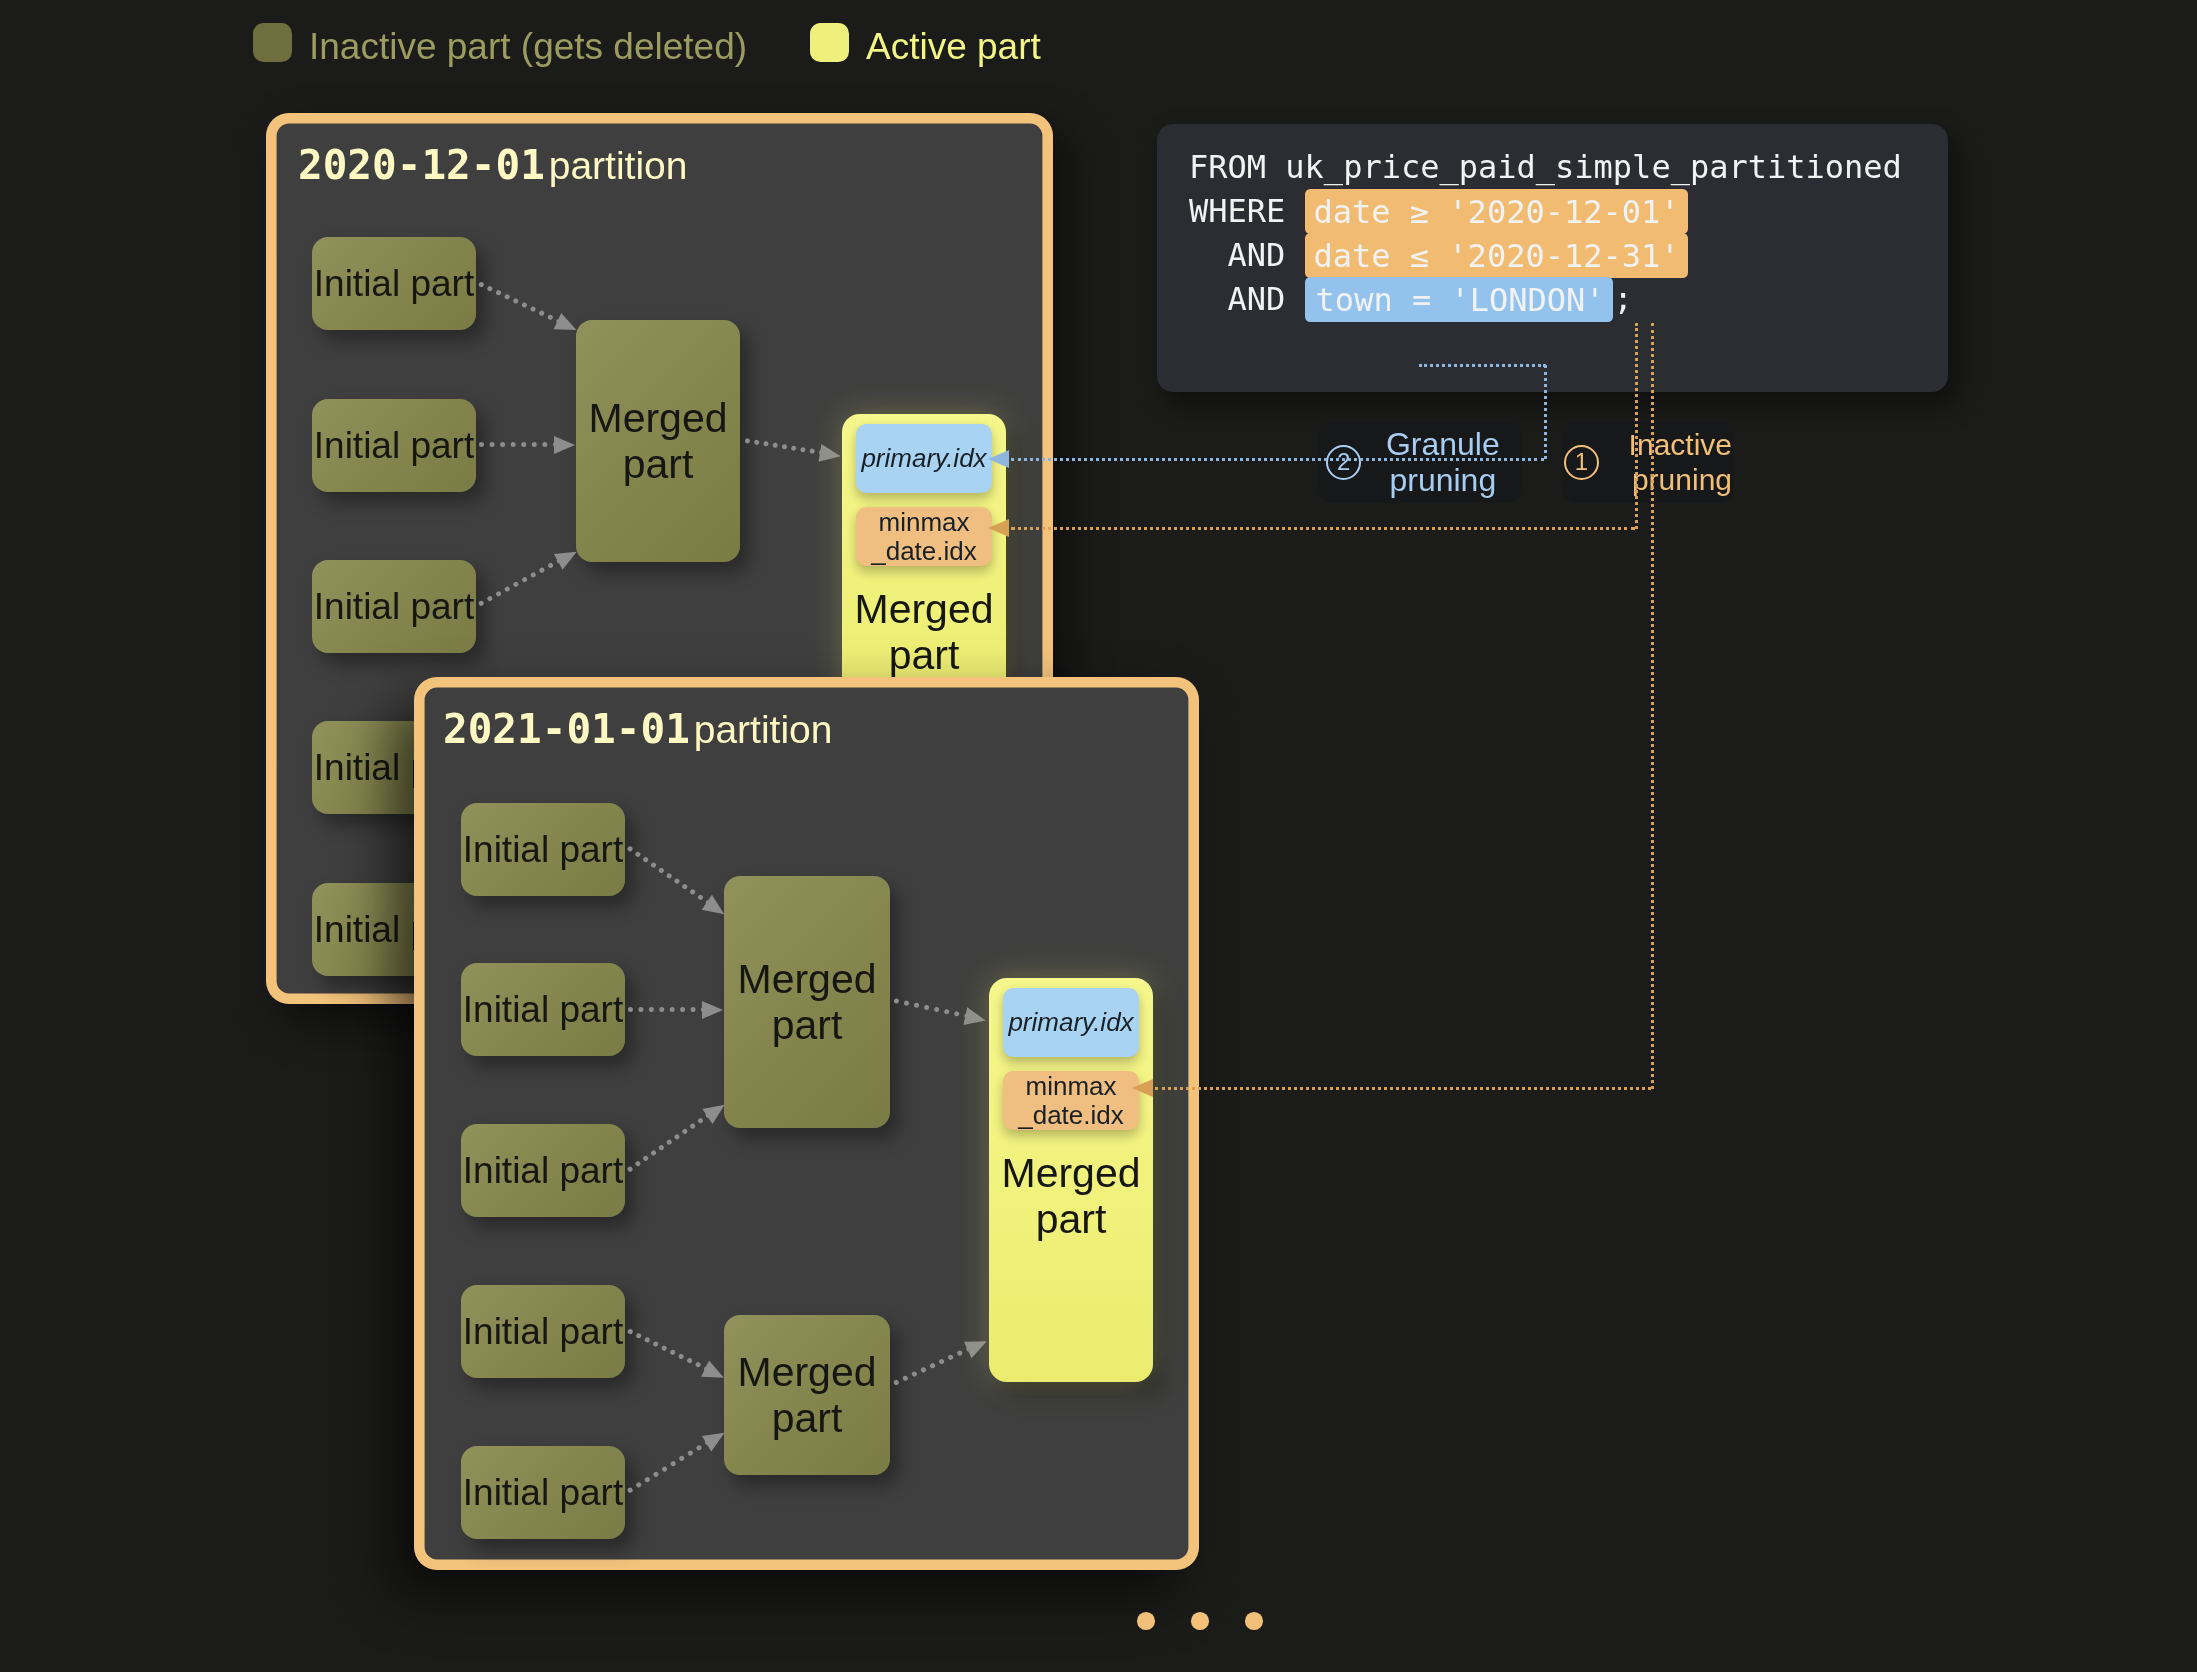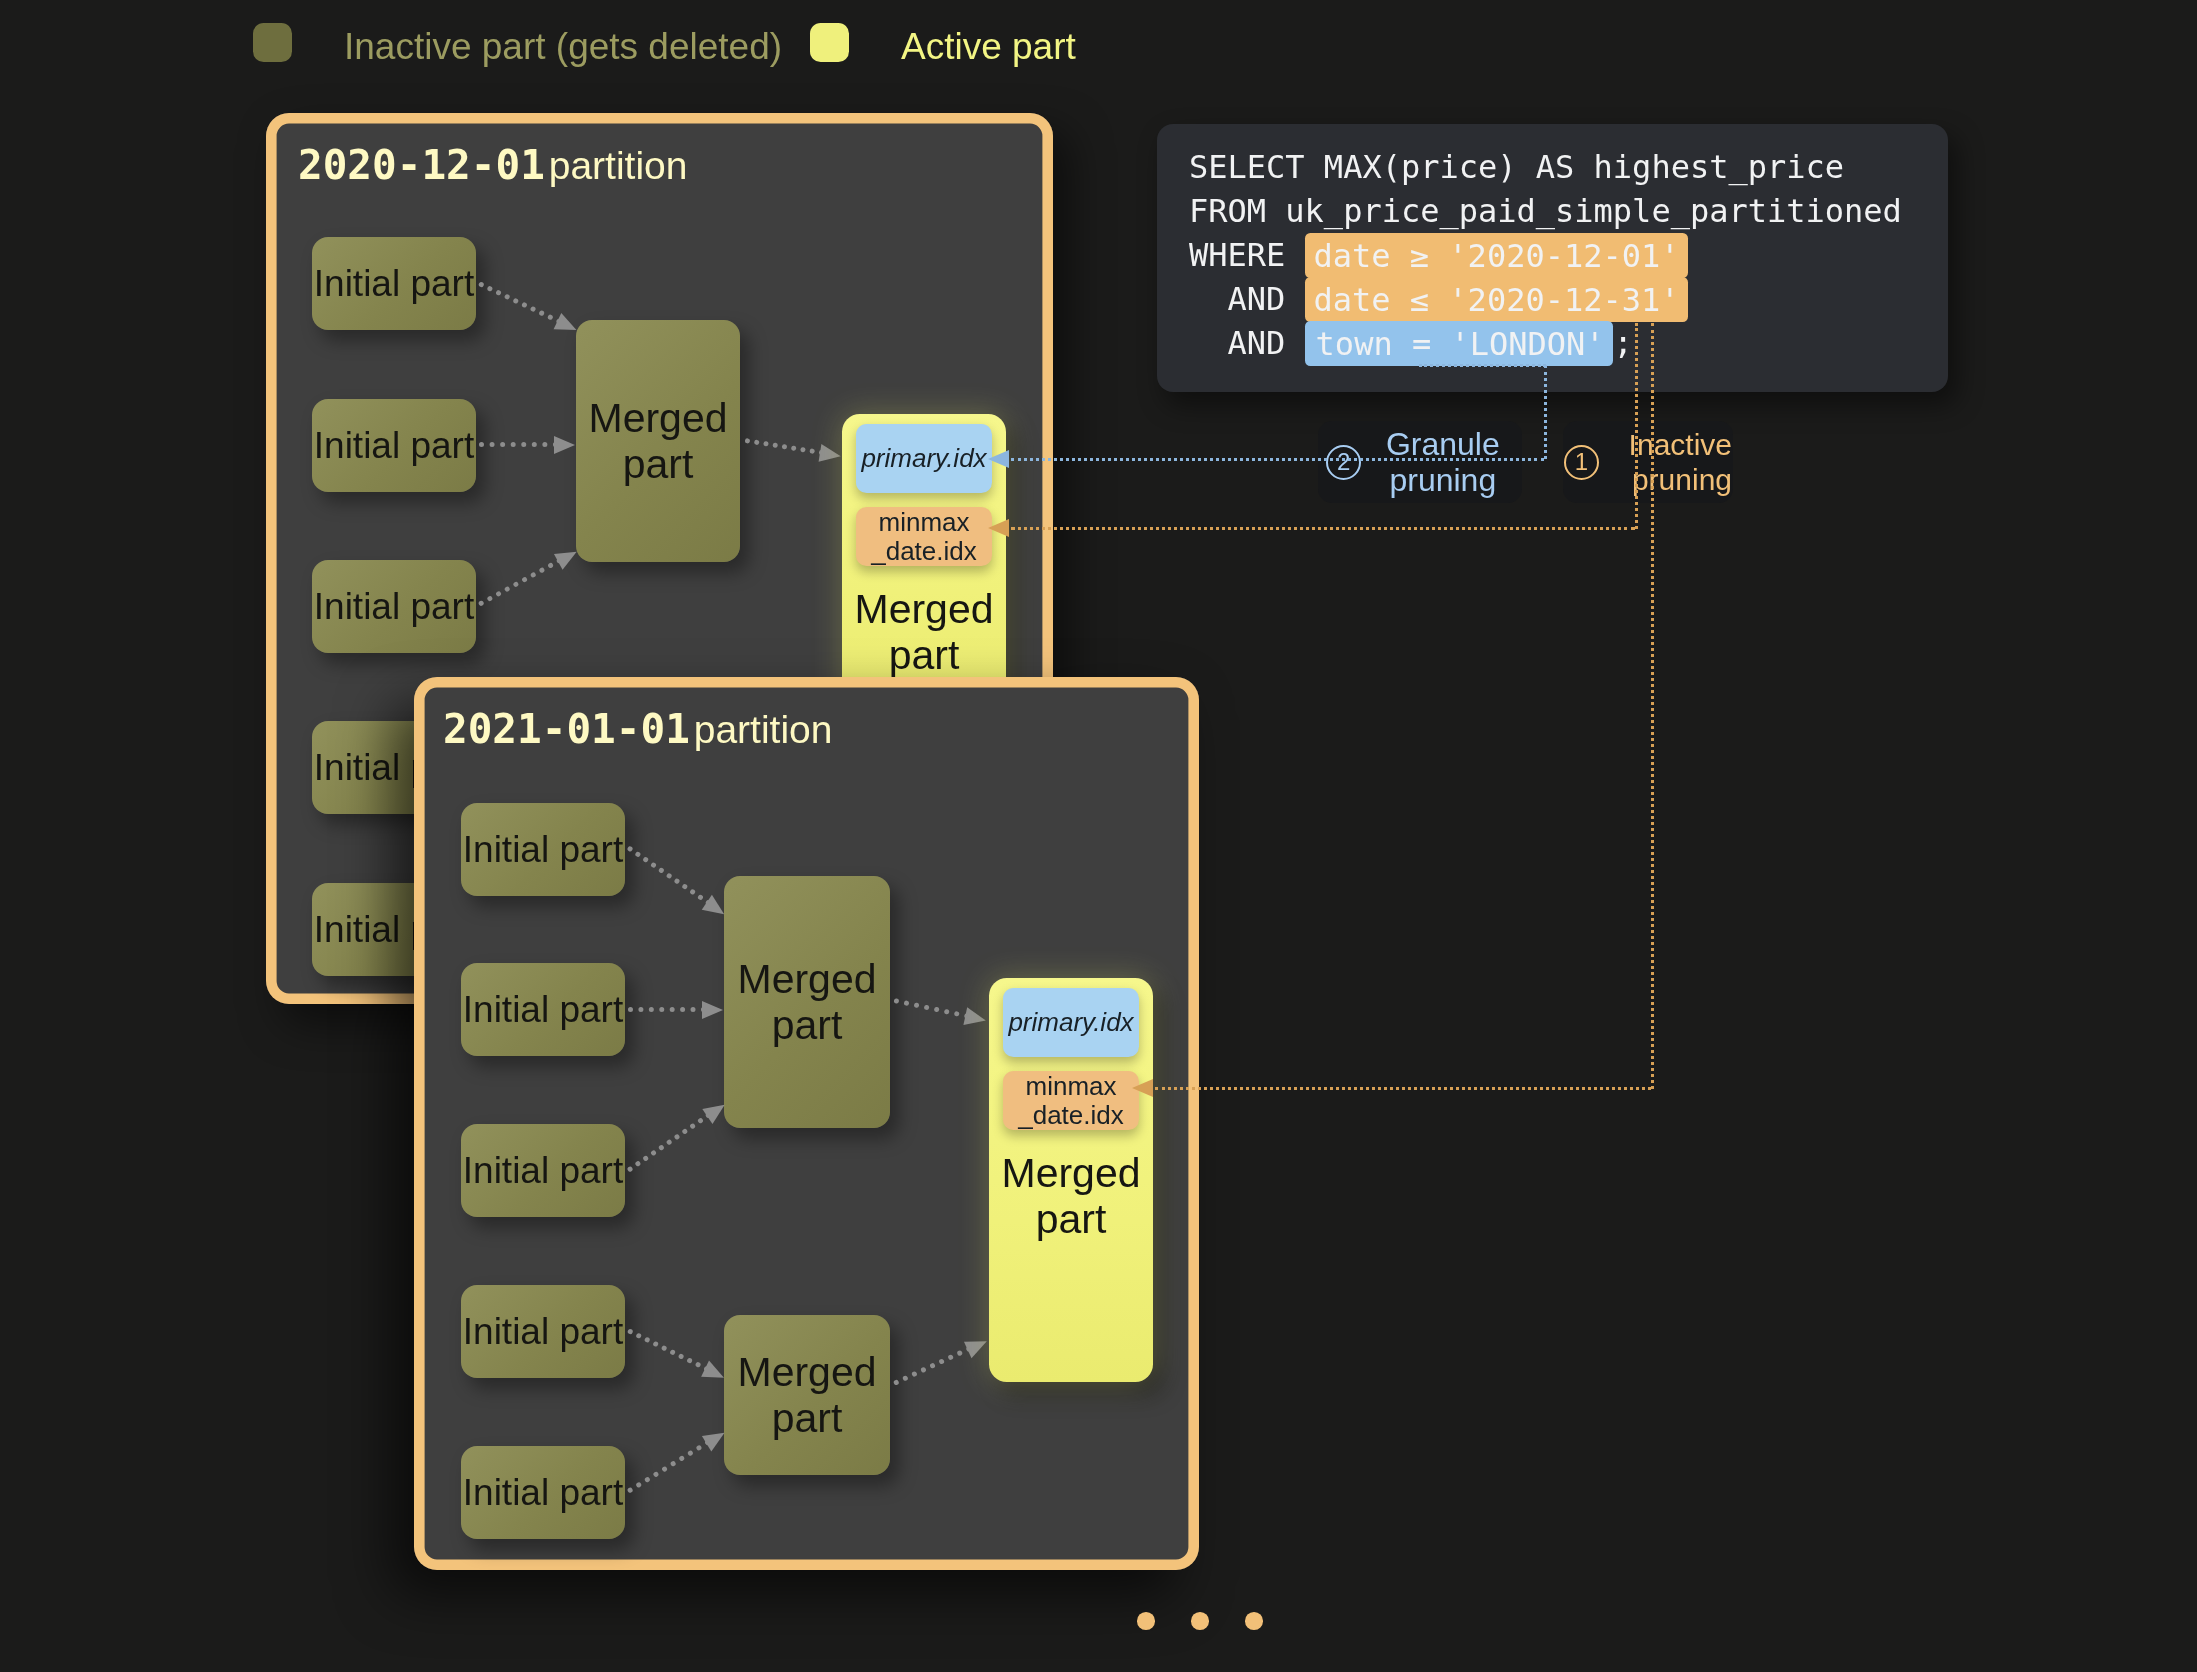--- a/index.html
+++ b/index.html
@@ -5,21 +5,21 @@
   * { margin:0; padding:0; box-sizing:border-box; }
   html,body { background:#141413; }
   body { font-family:"Liberation Sans", sans-serif; }
   #stage {
     position:relative; width:2197px; height:1672px;
     background:#1b1b1a; overflow:hidden;
   }
 
   
   .legend-swatch { position:absolute; width:39px; height:39px; border-radius:10.6px; }
-  .legend-label { position:absolute; font-size:37px; line-height:43px;margin-left:35px; }
+  .legend-label { position:absolute; font-size:37px; line-height:43px; }
 
   
   .partition {
     position:absolute; background:#3f3f3f; border-radius:23px;
     box-shadow: inset 0 0 0 10.6px #f3c37b, 16px 19.5px 40px rgba(0,0,0,0.5);
   }
   .partition-title { position:absolute; white-space:nowrap; color:#fef9c3; }
   .partition-title .pdate { font-family:"DejaVu Sans Mono", monospace; font-weight:700; font-size:41px; }
   .partition-title .psuf { font-size:39px; }
 
@@ -215,21 +215,20 @@
 
     <div class="active-part" style="left:575px; top:301px; width:164px; height:404px;">
       <div class="idx-chip primary">primary.idx</div>
       <div class="idx-chip minmax">minmax
 _date.idx</div>
       <div class="ap-label">Merged part</div>
     </div>
   </div>
 
   <div class="sql-panel">
-    <div class="sql-line">SELECT MAX(price) AS highest_price</div>
     <div class="sql-line">FROM uk_price_paid_simple_partitioned</div>
     <div class="sql-line"><span>WHERE </span><span class="hl orange">date ≥ '2020-12-01'</span></div>
     <div class="sql-line"><span>  AND </span><span class="hl orange">date ≤ '2020-12-31'</span></div>
     <div class="sql-line"><span>  AND </span><span class="hl blue">town = 'LONDON'</span><span>;</span></div>
   </div>
 
   <div class="badge" style="left:1318px; top:421px; width:204px; height:82px;">
     <div class="numcirc" style="color:#a8cdf2; border-color:#a8cdf2;">2</div>
     <div class="badge-text" style="color:#a8cdf2; width:142px; text-align:center;">Granule pruning</div>
   </div>

